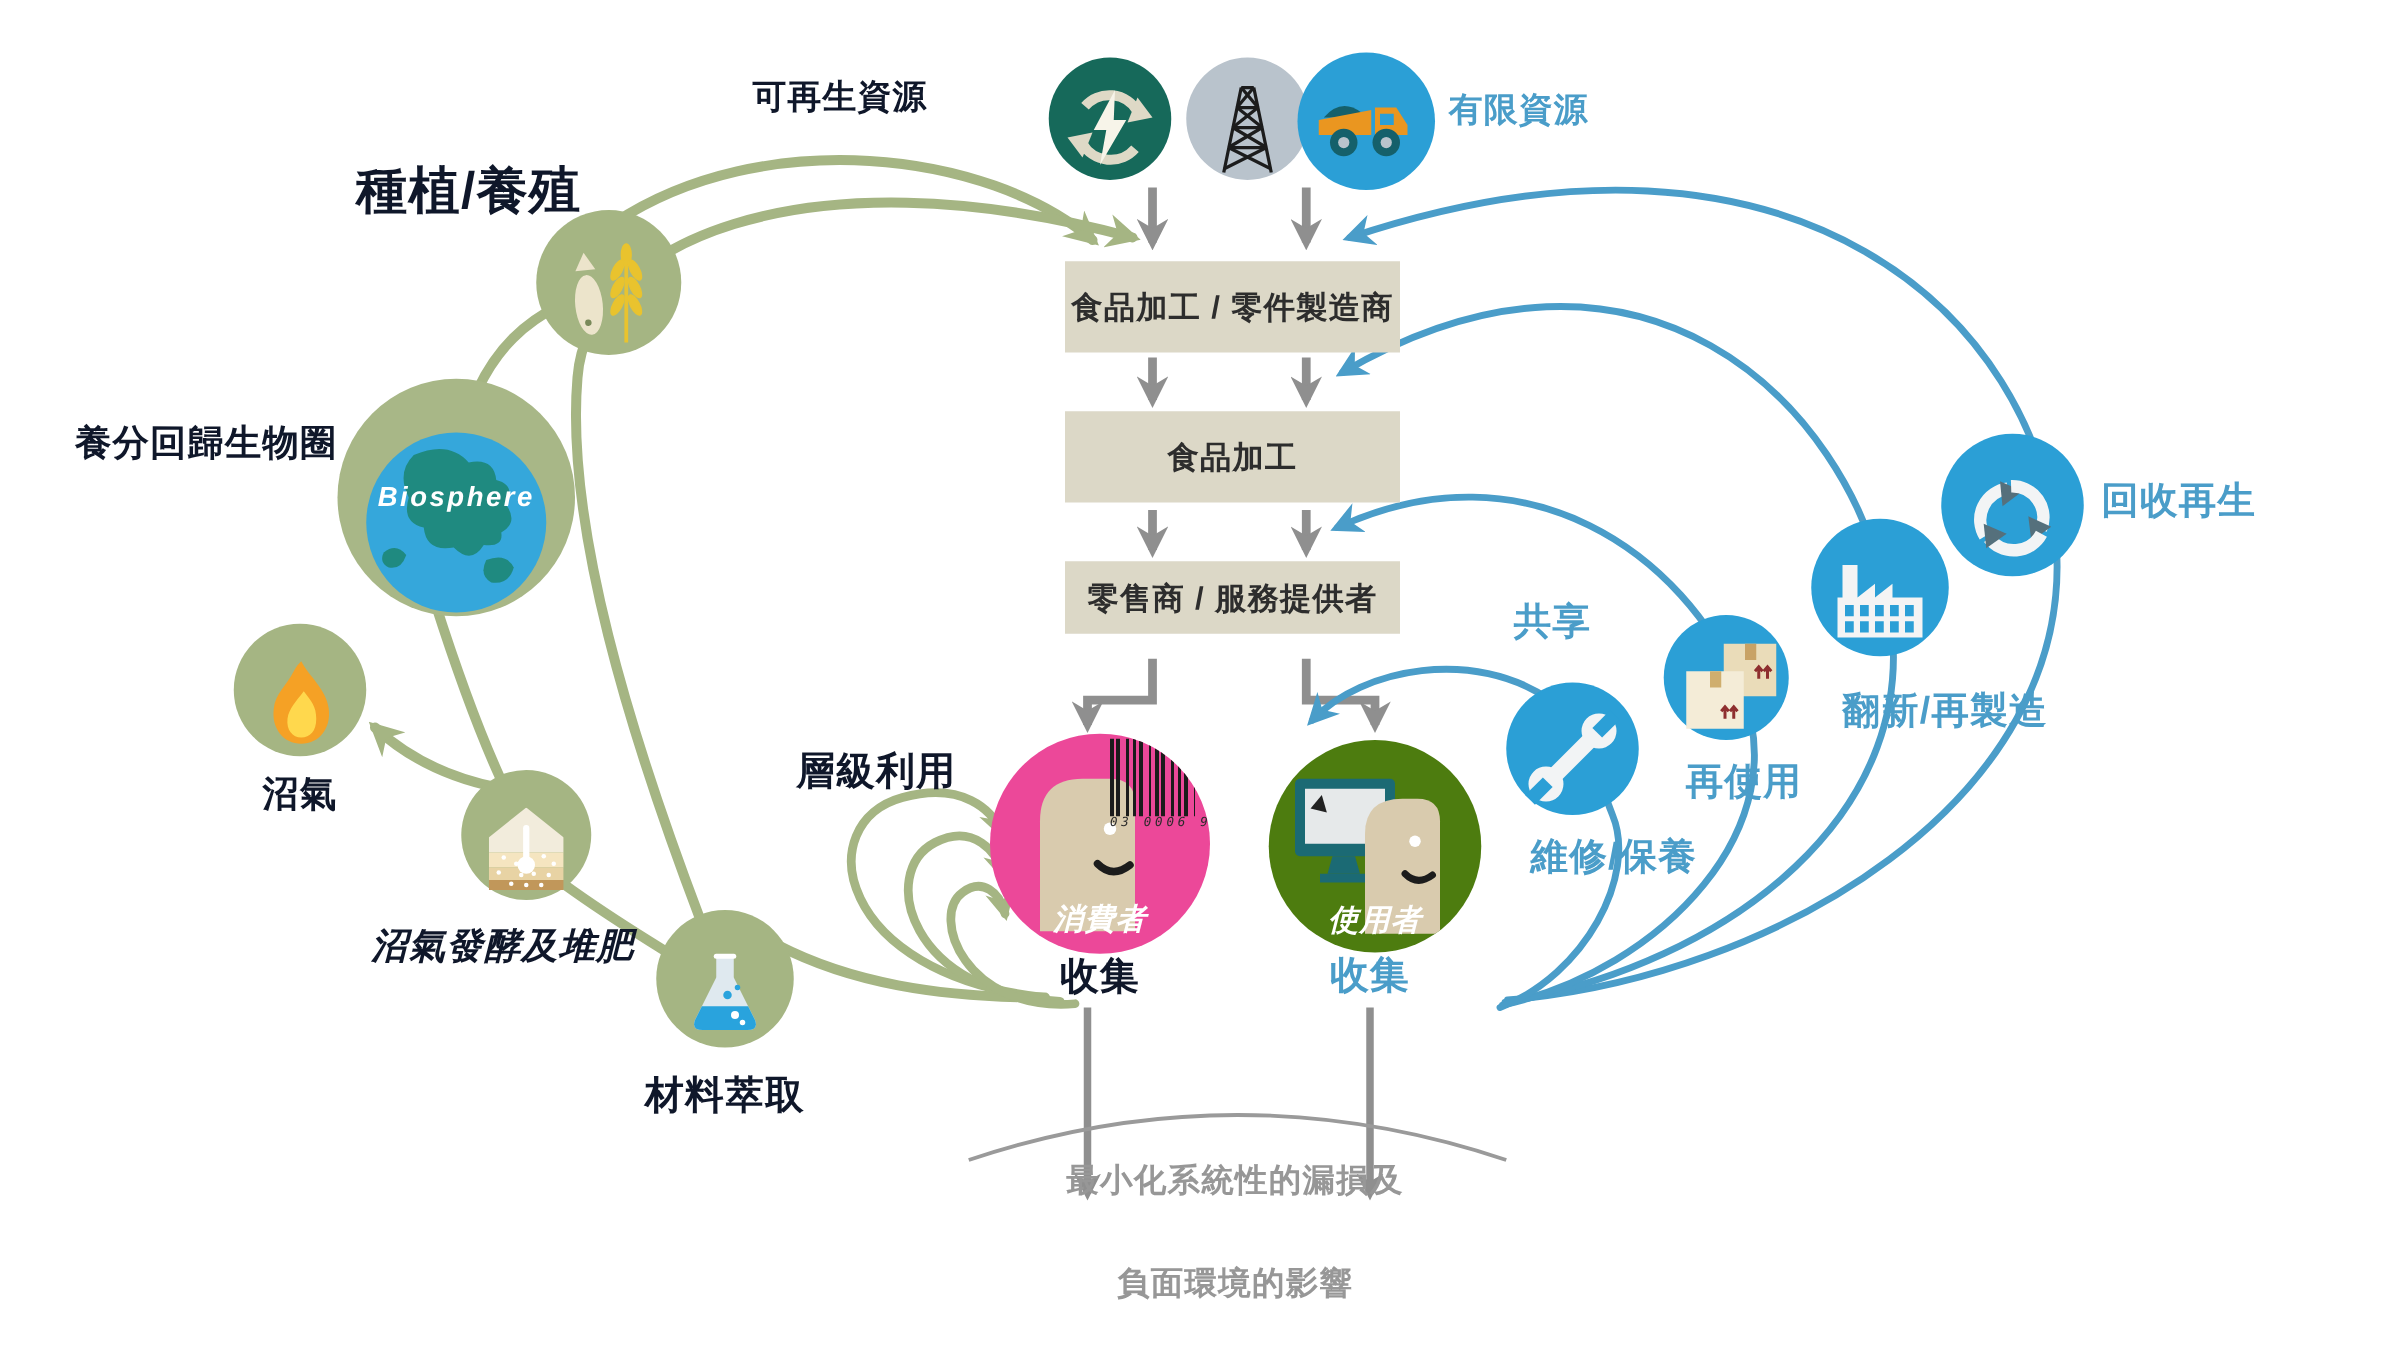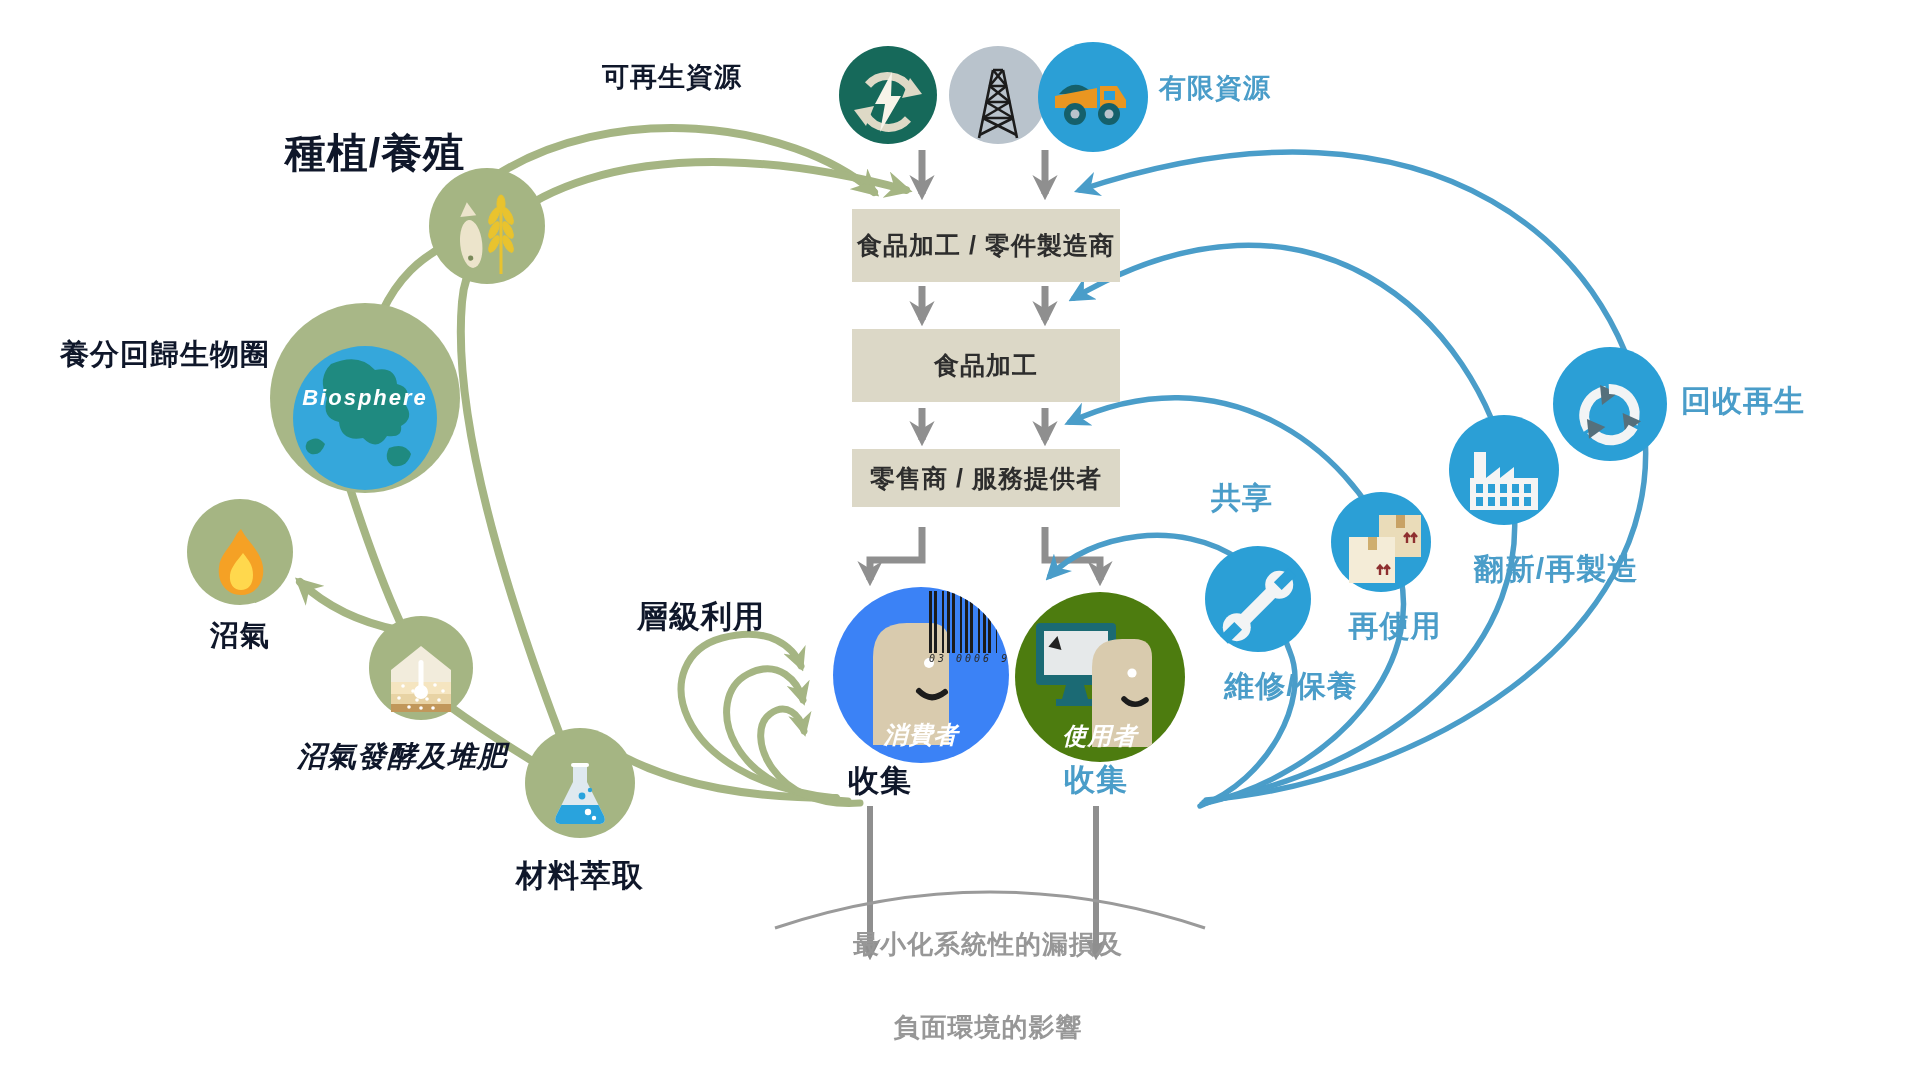--- a/index.html
+++ b/index.html
@@ -219,21 +219,21 @@
       <path d="M -18.5,11 L -24,22 Q -27,30 -18,30 L 18,30 Q 27,30 24,22 L 18.5,11 Z" fill="#29a3dd"></path>
       <circle cx="2" cy="2" r="3.4" fill="#29a3dd"></circle>
       <circle cx="10" cy="-4" r="2.2" fill="#29a3dd"></circle>
       <circle cx="8" cy="18" r="3.2" fill="#ffffff"></circle>
       <circle cx="14" cy="24" r="2.2" fill="#ffffff"></circle>
     </svg>
   </div>
   <div class="lbl green" style="left:580px;top:876px;font-size:31px;">材料萃取</div>
   <div class="lbl green" style="left:701px;top:617px;font-size:31px;">層級利用</div>
 
-  <div class="node" style="left:833px;top:587px;width:176px;height:176px;background:#3b82f6;overflow:hidden;">
+  <div class="node" style="left:792px;top:587px;width:176px;height:176px;background:#ec4899;overflow:hidden;">
     <svg width="176" height="176" viewBox="-88 -88 176 176" style="position:absolute;left:0;top:0;">
       <path d="M -48,70 L -48,-18 Q -48,-52 -14,-52 L 8,-52 Q 28,-52 28,-32 L 28,70 Z" fill="#d9cbae"></path>
       <circle cx="8" cy="-12" r="5" fill="#ffffff"></circle>
       <path d="M -2,16 Q 10,28 24,17" stroke="#1c1c1c" stroke-width="6" fill="none" stroke-linecap="round"></path>
     </svg>
     <div class="barcode" style="left:96px;top:4px;width:68px;height:62px;"></div>
     <div class="barcode-digits" style="left:96px;top:66px;">03 0006 9</div>
     <div class="incircle-label" style="top:132px;">消費者</div>
   </div>
   <div class="lbl green" style="left:880px;top:781px;font-size:31px;">收集</div>

